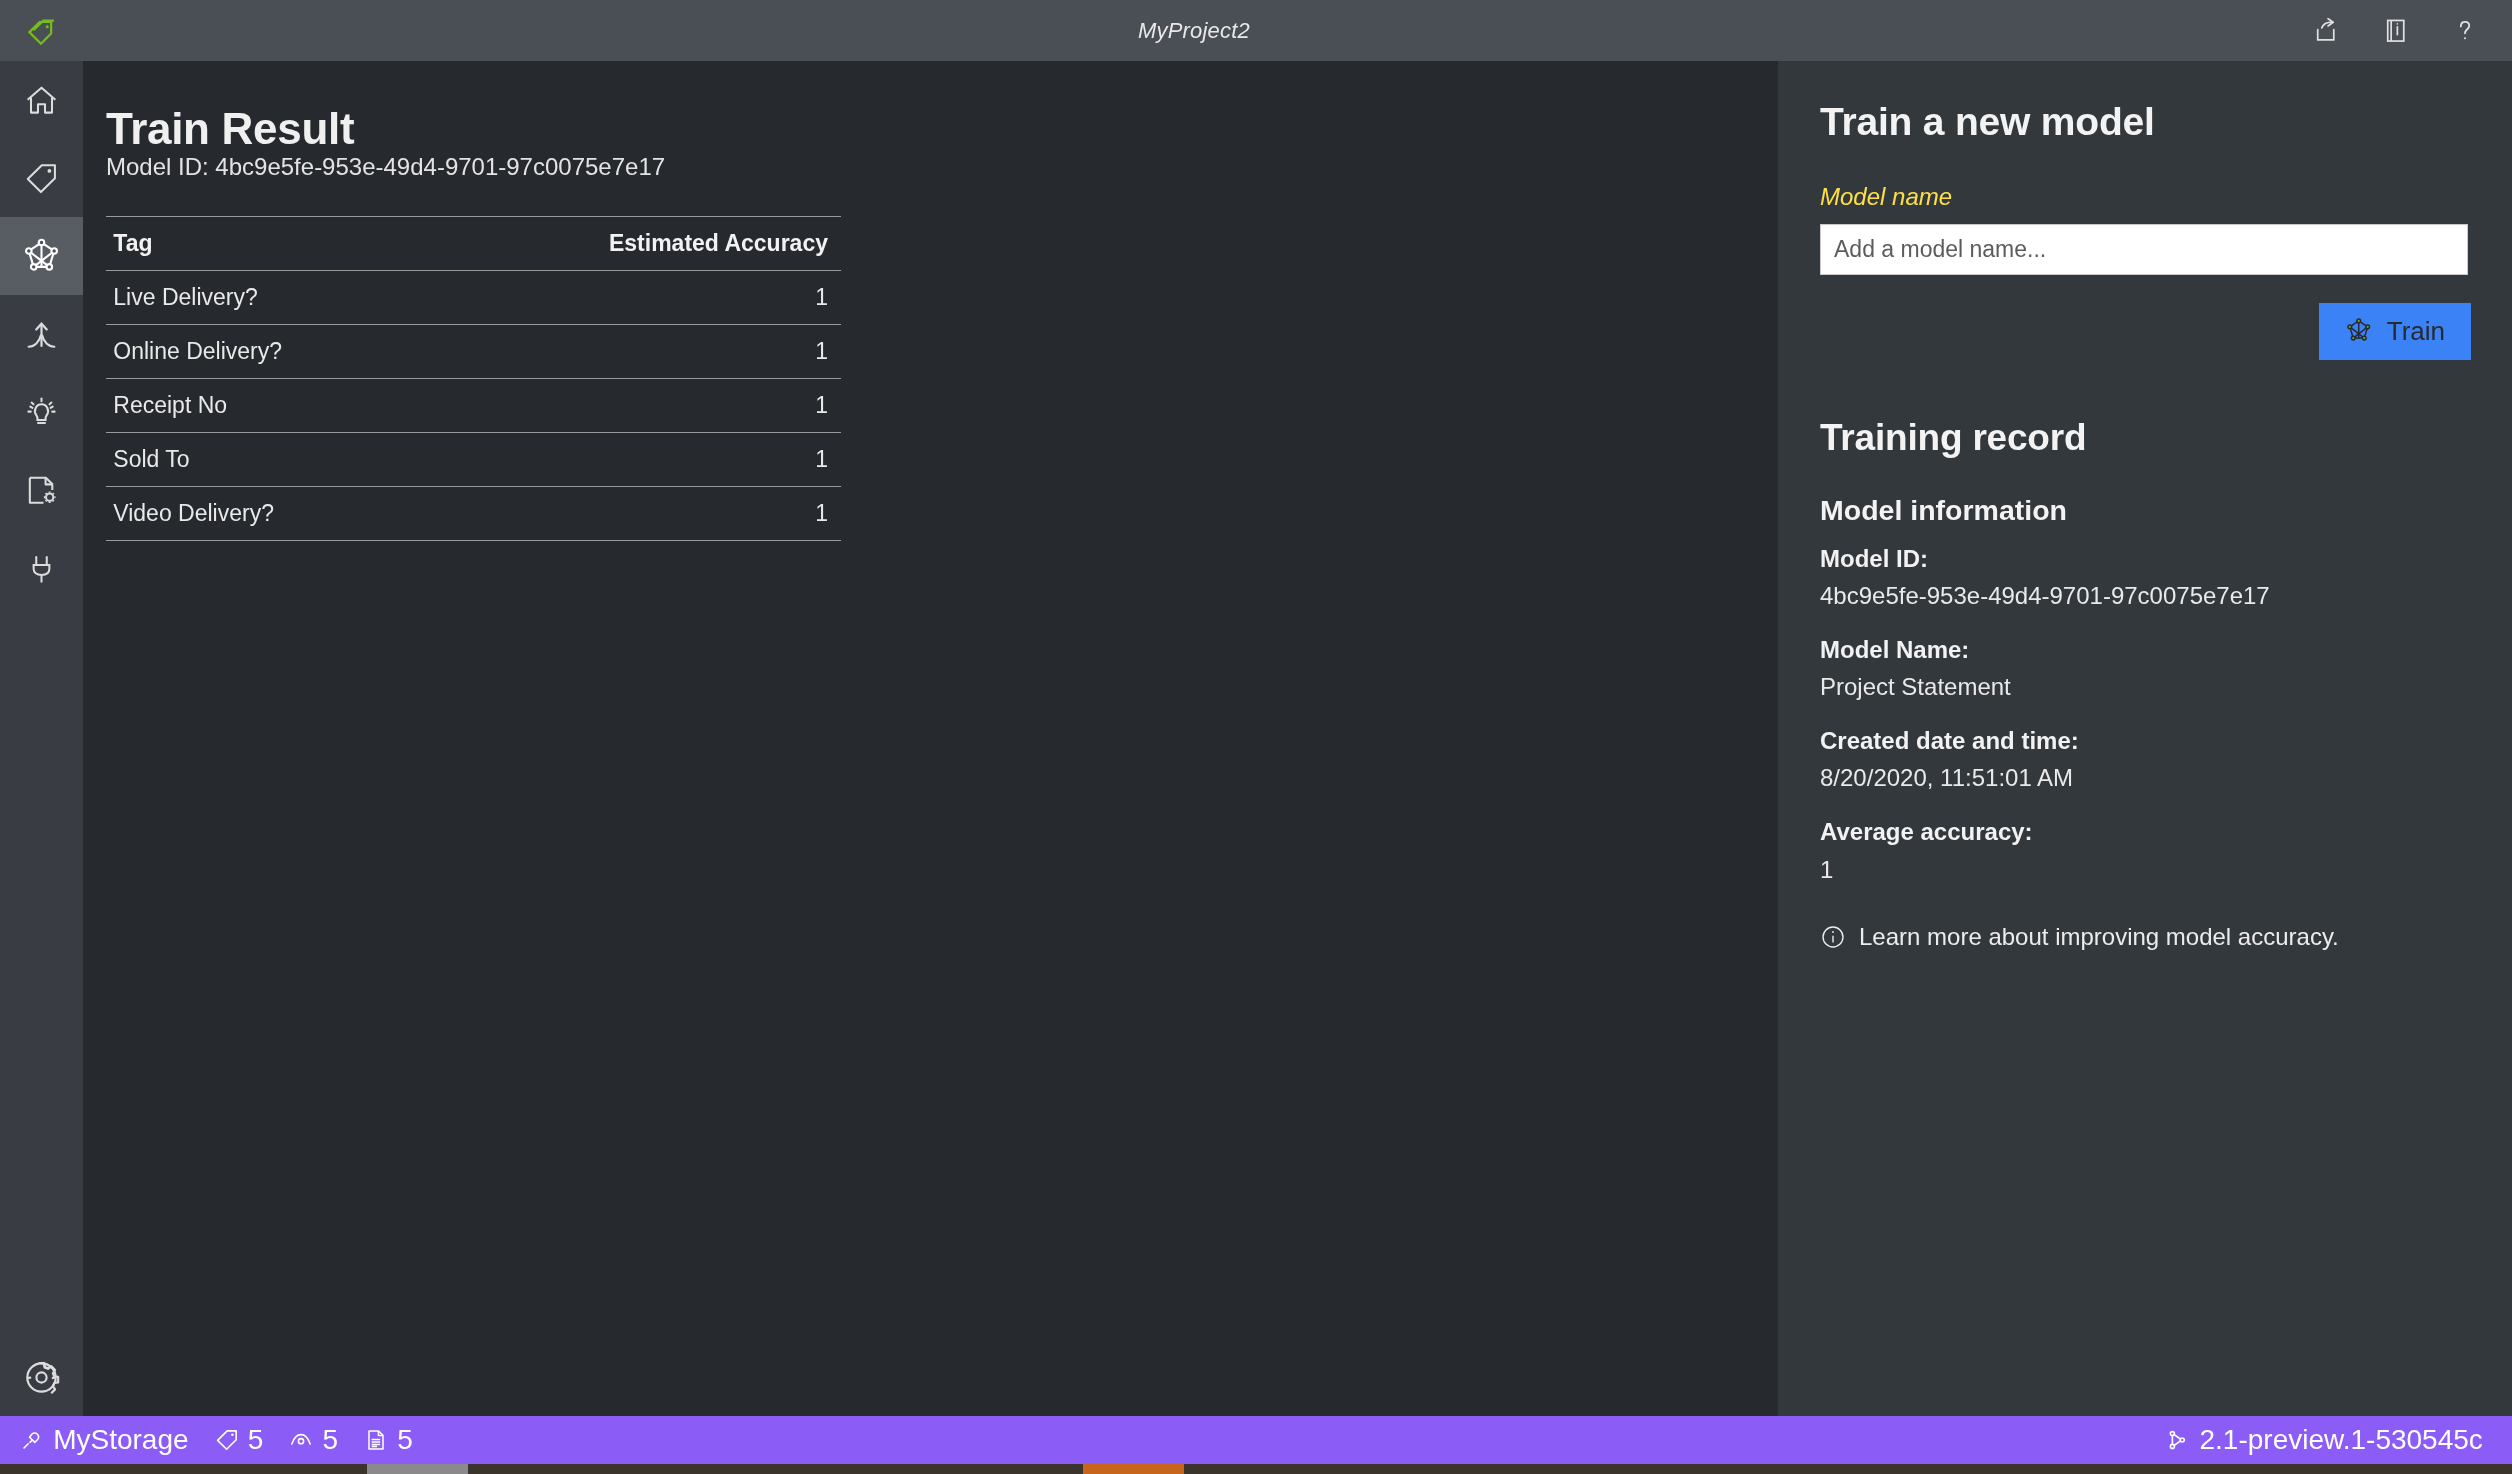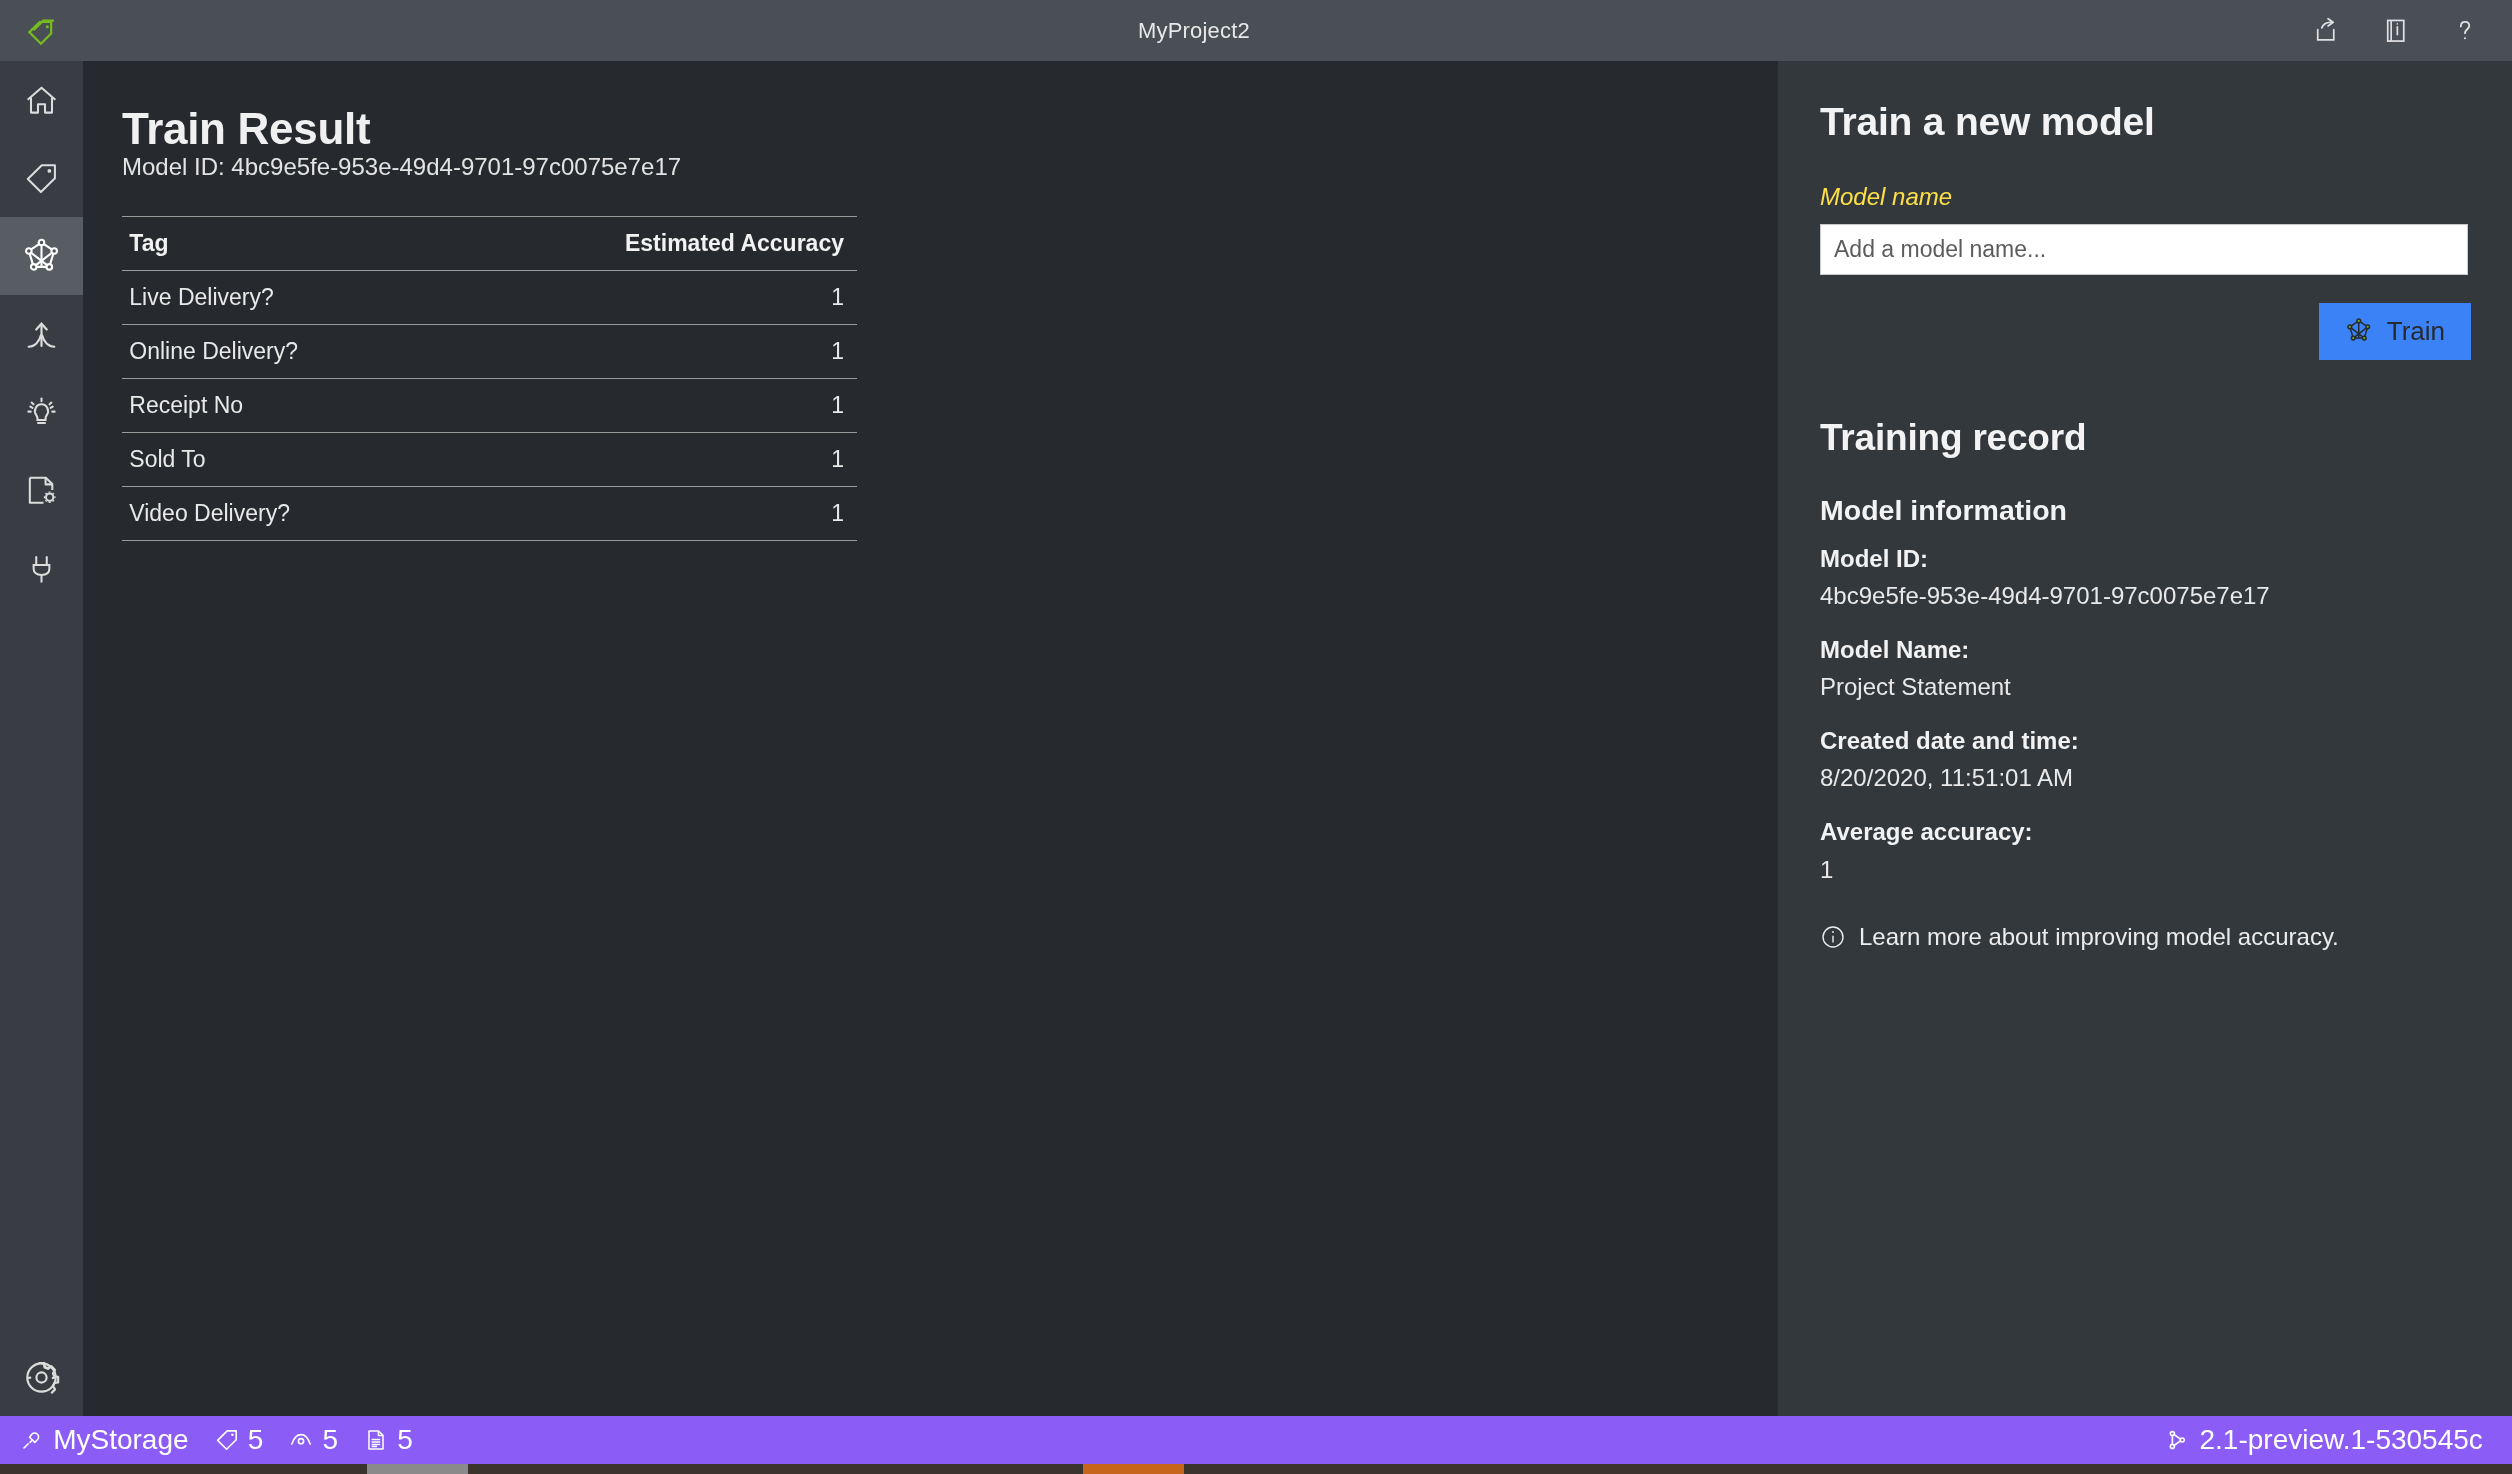--- a/index.html
+++ b/index.html
@@ -16,21 +16,21 @@
     position: absolute; top: 0; left: 0; width: 2512px; height: 61px;
     background: #4a4f55;
     display: flex; align-items: center;
   }
   .titlebar-logo {
     width: 83px; height: 61px;
     display: flex; align-items: center; justify-content: center;
   }
   .titlebar-title {
     flex: 1; text-align: center;
-    color: #e8e8e8; font-size: 22px; letter-spacing: 0.2px;
+    color: #e8e8e8; font-size: 22px; letter-spacing: 0.2px; font-style: italic;
   }
   .titlebar-actions {
     display: flex; align-items: center; gap: 27.5px;
     padding-right: 26px;
   }
   .tb-icon {
     width: 42px; height: 42px;
     display: flex; align-items: center; justify-content: center;
     cursor: pointer;
   }
@@ -47,21 +47,21 @@
     cursor: pointer;
   }
   .side-item.active { background: #585d64; }
   .side-spacer { flex: 1; }
 
   
   .main {
     position: absolute; top: 61px; left: 83px;
     width: 1847px; height: 1355px;
     background: #26292d;
-    padding: 44px 0 0 39px;
+    padding: 44px 0 0 23px;
   }
   .page-title {
     color: #f0f0f0; font-size: 44px; font-weight: 600;
     letter-spacing: -0.3px; line-height: 1.1;
   }
   .model-id-line {
     color: #e3e3e3; font-size: 24px; font-weight: 400;
   }
 
   .result-table {

